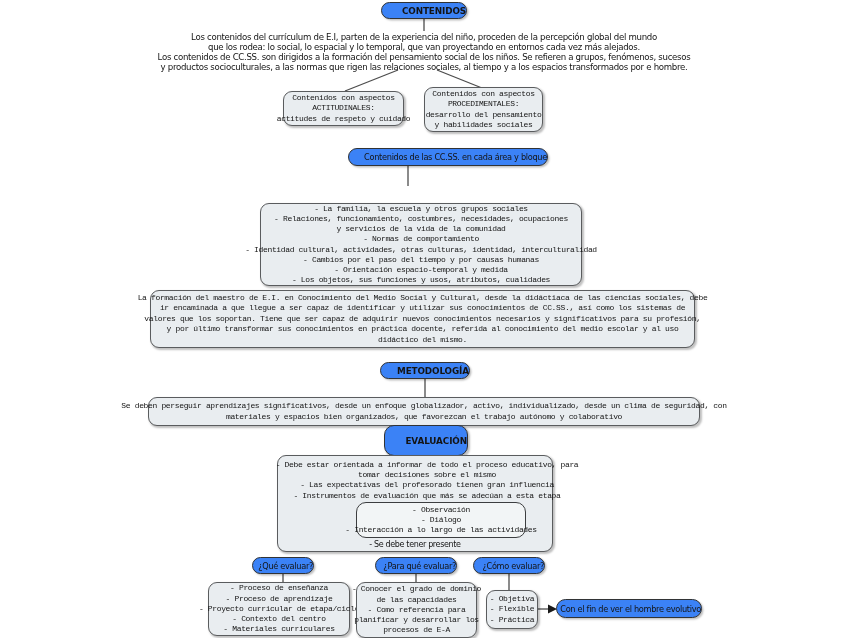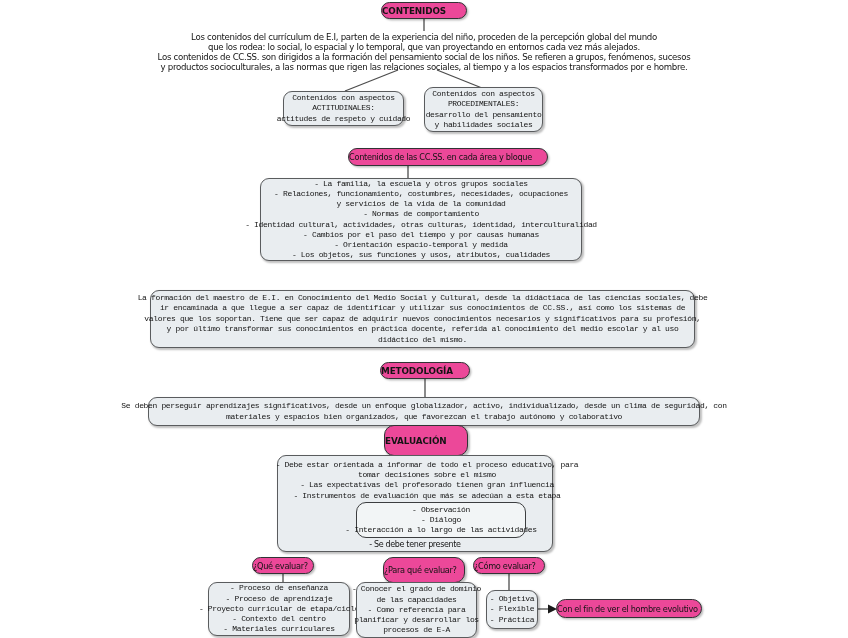--- a/index.html
+++ b/index.html
@@ -8,23 +8,23 @@
     font-family:"DejaVu Sans","Liberation Sans",sans-serif;color:#141414;
     overflow:hidden;
   }
   .wires{position:absolute;left:0;top:0;width:848px;height:638px;pointer-events:none;}
   .gbox{
     position:absolute;background:#e9edf0;border:1.3px solid #5a5c5e;border-radius:9px;
     box-shadow:1.5px 1.5px 2px rgba(0,0,0,.25);
     display:flex;align-items:center;justify-content:center;box-sizing:border-box;
   }
   .pill{
-    position:absolute;background:#ec4899;border:1.5px solid #313335;border-radius:10px;
+    position:absolute;background:#3b82f6;border:1.5px solid #313335;border-radius:10px;
     box-shadow:1.5px 1.5px 2px rgba(0,0,0,.25);
-    display:flex;align-items:center;justify-content:flex-start;box-sizing:border-box;
+    display:flex;align-items:center;justify-content:flex-end;box-sizing:border-box;
   }
   .innerbox{
     position:absolute;background:#f2f5f6;border:1.4px solid #3c3e40;border-radius:10px;
     display:flex;align-items:center;justify-content:center;box-sizing:border-box;margin-left:31px;
   }
   .t{
     white-space:pre;text-align:center;font-size:8px;line-height:10.2px;
     letter-spacing:-0.35px;
     font-family:Liberation Mono, monospace;
   }
@@ -77,21 +77,21 @@
     <span class="t">Contenidos con aspectos
 PROCEDIMENTALES:
 desarrollo del pensamiento
 y habilidades sociales</span>
   </div>
 
   <div class="pill" style="left:308px;top:148px;width:200px;height:18px;margin-left:40px;">
     <span class="t-pill">Contenidos de las CC.SS. en cada área y bloque</span>
   </div>
 
-  <div class="gbox" style="left:260px;top:178px;width:322px;height:83px;">
+  <div class="gbox" style="left:260px;top:203px;width:322px;height:83px;">
     <span class="t">- La familia, la escuela y otros grupos sociales
 - Relaciones, funcionamiento, costumbres, necesidades, ocupaciones
 y servicios de la vida de la comunidad
 - Normas de comportamiento
 - Identidad cultural, actividades, otras culturas, identidad, interculturalidad
 - Cambios por el paso del tiempo y por causas humanas
 - Orientación espacio-temporal y medida
 - Los objetos, sus funciones y usos, atributos, cualidades</span>
   </div>
 
@@ -128,21 +128,21 @@
 - Diálogo
 - Interacción a lo largo de las actividades</span>
   </div>
 
   <div class="t-free" style="left:277px;top:540px;width:276px;">- Se debe tener presente</div>
 
   <div class="pill" style="left:252px;top:557px;width:62px;height:17px;">
     <span class="t-pill">¿Qué evaluar?</span>
   </div>
 
-  <div class="pill" style="left:375px;top:557px;width:82px;height:26px;margin-left:8px;">
+  <div class="pill" style="left:375px;top:557px;width:82px;height:17px;">
     <span class="t-pill">¿Para qué evaluar?</span>
   </div>
 
   <div class="pill" style="left:473px;top:557px;width:72px;height:17px;">
     <span class="t-pill">¿Cómo evaluar?</span>
   </div>
 
   <div class="gbox" style="left:208px;top:582px;width:142px;height:54px;">
     <span class="t">- Proceso de enseñanza
 - Proceso de aprendizaje

